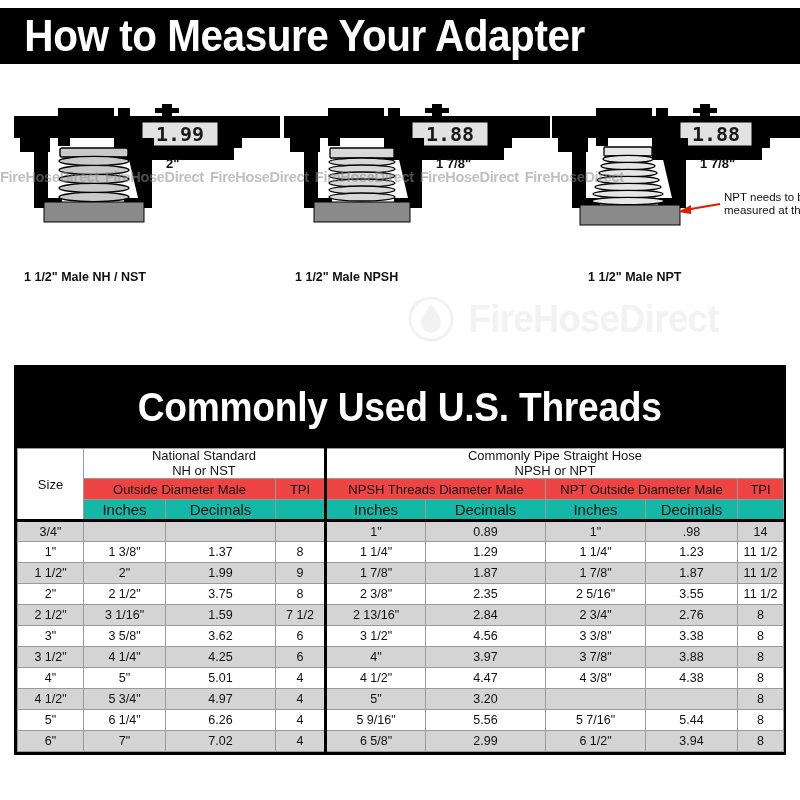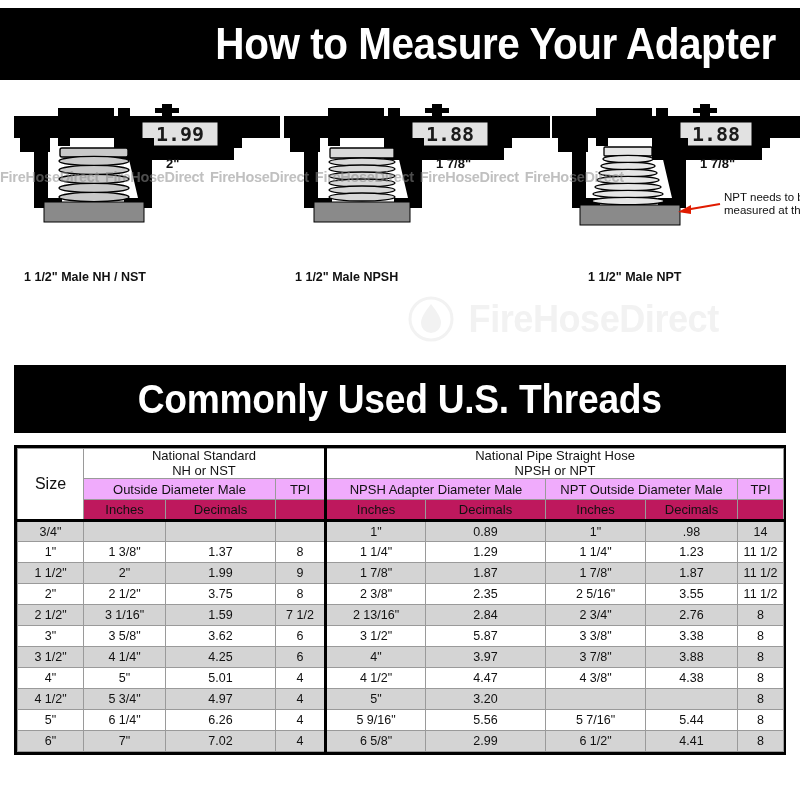--- a/index.html
+++ b/index.html
@@ -5,23 +5,23 @@
   html,body{margin:0;padding:0;}
   body{
     width:800px;height:800px;
     background:#ffffff;
     font-family:"Liberation Sans", sans-serif;
     overflow:hidden;
     position:relative;
   }
   
   .title-band{
-    position:absolute;left:0;top:8px;width:800px;height:72px;
+    position:absolute;left:0;top:8px;width:800px;height:56px;
     background:#000000;
-    display:flex;align-items:center;justify-content:flex-end;
+    display:flex;align-items:center;justify-content:flex-start;
   }
   .title-band .title-text{
     color:#ffffff;
     font-family:"Liberation Sans Narrow","Liberation Sans",sans-serif;
     font-weight:bold;
     font-size:44px;
     letter-spacing:-0.5px;
     transform:scaleX(0.92);
     white-space:nowrap;
   }
@@ -68,21 +68,21 @@
     font-family:"Liberation Sans Narrow","Liberation Sans",sans-serif;
     font-weight:bold;font-size:38px;
     color:#f2f2f2;
     white-space:nowrap;
     transform:scaleX(0.95);
     letter-spacing:-0.5px;
   }
 
   
   .threads-band{
-    position:absolute;left:14px;top:365px;width:772px;height:68px;
+    position:absolute;left:14px;top:365px;width:772px;height:84px;
     background:#000000;
     display:flex;align-items:center;justify-content:center;
   }
   .threads-band .title-text{
     color:#ffffff;
     font-family:"Liberation Sans Narrow","Liberation Sans",sans-serif;
     font-weight:bold;font-size:40px;
     transform:scaleX(0.93);
     white-space:nowrap;
     letter-spacing:-0.3px;
@@ -105,23 +105,23 @@
   table.threads td,table.threads th{
     border:1px solid #9a9a9a;
     text-align:center;
     vertical-align:middle;
     padding:0;
     height:21px;
     font-weight:normal;
     box-sizing:border-box;
   }
   .hdr-group{background:#ffffff;font-size:13px;line-height:1.12;}
-  .hdr-sub{background:#f0abfc;font-size:13px;}
-  .hdr-unit{background:#be185d;font-size:13px;height:23px;}
-  .size-head{background:#ffffff;font-weight:bold;font-size:16px;}
+  .hdr-sub{background:#ef4444;font-size:13px;}
+  .hdr-unit{background:#14b8a6;font-size:15px;height:23px;}
+  .size-head{background:#ffffff;font-weight:bold;font-size:13px;}
   .rowA{background:#d4d4d4;}
   .rowB{background:#ffffff;}
   td.size-cell{font-weight:bold;}
   
   .sep-right{border-right:3px solid #000 !important;}
   .thick-top{border-top:3px solid #000 !important;}
 </style>
 </head>
 <body>
 
@@ -281,28 +281,28 @@
         <col style="width:46px">
     </colgroup>
     <thead>
       <tr>
         <td rowspan="3" class="size-head">Size</td>
         <td colspan="3" class="hdr-group sep-right">
           <div>National Standard</div>
           <div>NH or NST</div>
         </td>
         <td colspan="5" class="hdr-group">
-          <div>National Pipe Straight Hose</div>
+          <div>Commonly Pipe Straight Hose</div>
           <div>NPSH or NPT</div>
         </td>
       </tr>
       <tr>
         <td colspan="2" class="hdr-sub">Outside Diameter Male</td>
         <td class="hdr-sub sep-right">TPI</td>
-        <td colspan="2" class="hdr-sub">NPSH Adapter Diameter Male</td>
+        <td colspan="2" class="hdr-sub">NPSH Threads Diameter Male</td>
         <td colspan="2" class="hdr-sub">NPT Outside Diameter Male</td>
         <td class="hdr-sub">TPI</td>
       </tr>
       <tr>
         <td class="hdr-unit">Inches</td>
         <td class="hdr-unit">Decimals</td>
         <td class="hdr-unit sep-right"></td>
         <td class="hdr-unit">Inches</td>
         <td class="hdr-unit">Decimals</td>
         <td class="hdr-unit">Inches</td>
@@ -365,21 +365,21 @@
           <td class="">2 3/4"</td>
           <td class="">2.76</td>
           <td class="">8</td>
         </tr>
         <tr class="rowB">
           <td class="size-cell">3"</td>
           <td class="">3 5/8"</td>
           <td class="">3.62</td>
           <td class="sep-right">6</td>
           <td class="">3 1/2"</td>
-          <td class="">5.87</td>
+          <td class="">4.56</td>
           <td class="">3 3/8"</td>
           <td class="">3.38</td>
           <td class="">8</td>
         </tr>
         <tr class="rowA">
           <td class="size-cell">3 1/2"</td>
           <td class="">4 1/4"</td>
           <td class="">4.25</td>
           <td class="sep-right">6</td>
           <td class="">4"</td>
@@ -422,18 +422,18 @@
           <td class="">8</td>
         </tr>
         <tr class="rowA">
           <td class="size-cell">6"</td>
           <td class="">7"</td>
           <td class="">7.02</td>
           <td class="sep-right">4</td>
           <td class="">6 5/8"</td>
           <td class="">2.99</td>
           <td class="">6 1/2"</td>
-          <td class="">4.41</td>
+          <td class="">3.94</td>
           <td class="">8</td>
         </tr>
       </tbody>
   </table>
 </div>
 
 </body></html>

